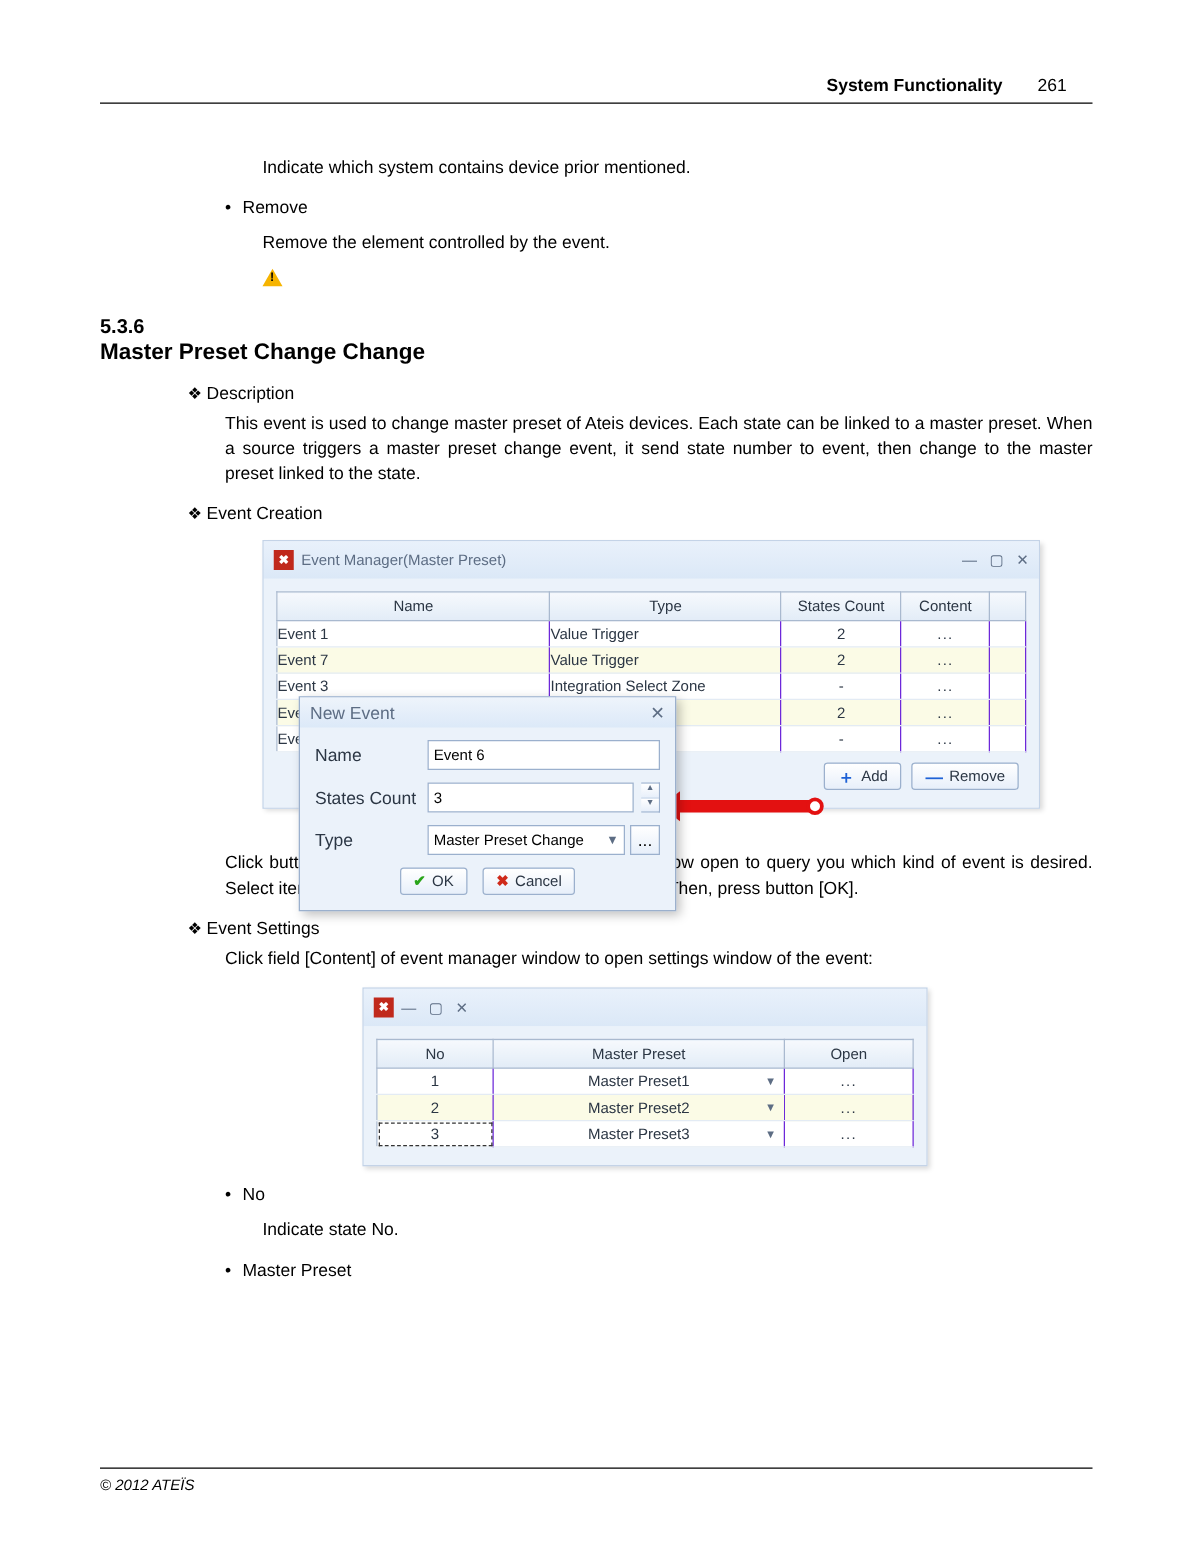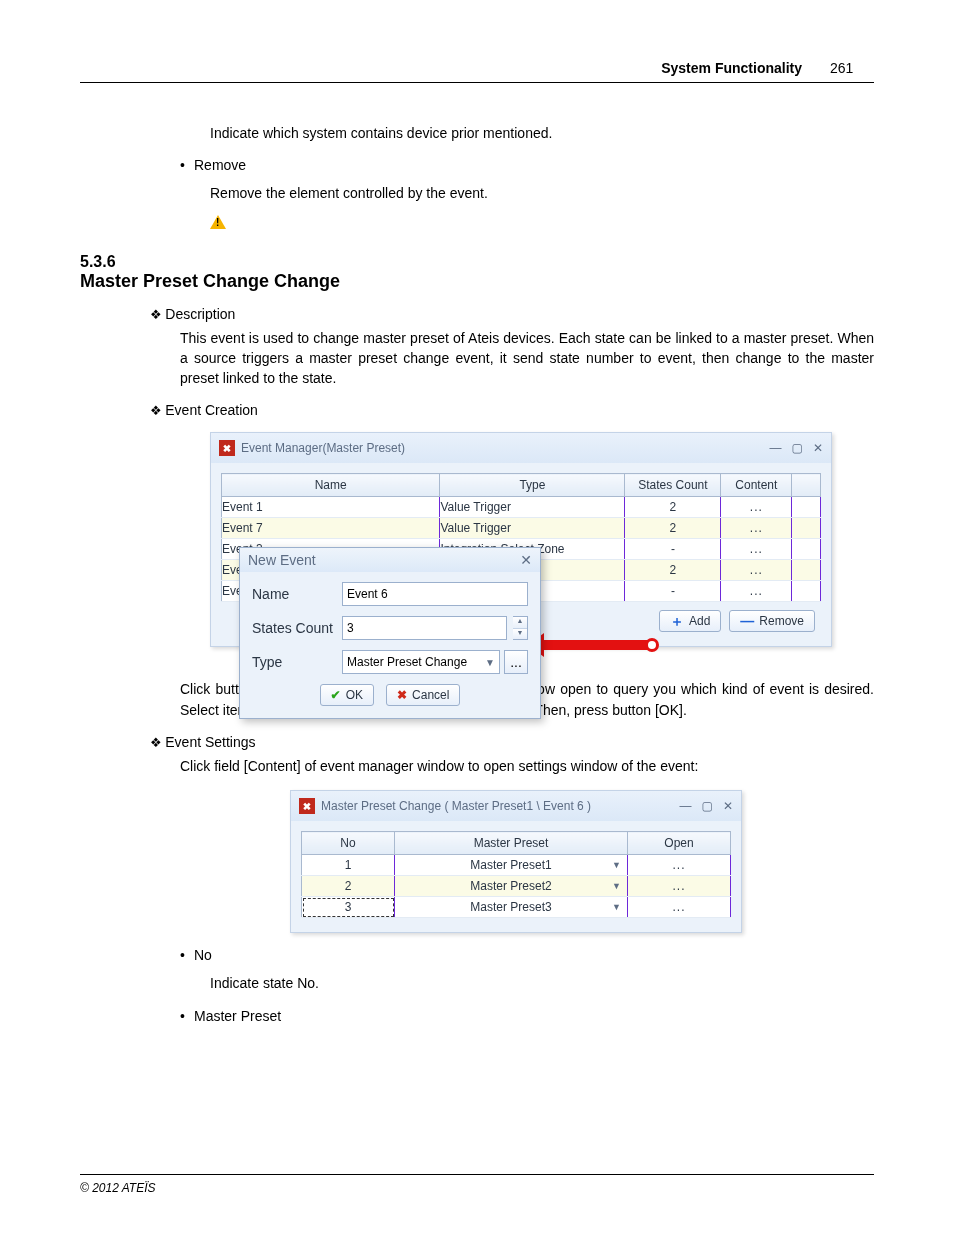--- a/index.html
+++ b/index.html
@@ -180,21 +180,21 @@
     color:#2b3644;
     cursor:pointer;
   }
   .plus-blue { color:#1f62d6; font-weight:bold; font-size:14px; line-height:10px; }
   .minus-blue { color:#1f62d6; font-weight:bold; font-size:14px; line-height:10px; }
   
   .evman-wrap { position:relative; }
   .popup {
     position:absolute;
     left: 29px;
-    top: 115px;
+    top: 125px;
     width: 300px;
     background:#ebf2fa;
     border:1px solid #9bb0cd;
     box-shadow: 3px 3px 8px rgba(0,0,0,.25);
   }
   .popup-title {
     display:flex;
     justify-content:space-between;
     align-items:center;
     background: linear-gradient(#eef4fb,#dce9f8);
@@ -440,21 +440,20 @@
 
   <div class="para-just" style="margin-top:32px;">Click button [Add] to create a new event, a second window open to query you which kind of event is desired. Select item [Master Preset Change] on Type combo box. Then, press button [OK].</div>
 
   <div class="diamond-row">Event Settings</div>
   <div class="para-just" style="text-align:left;">Click field [Content] of event manager window to open settings window of the event:</div>
 
   <div class="screenshot-wrap2">
     <div class="win" style="width:450px;">
       <div class="win-title">
         <span class="win-app-icon">✖</span>
-        <span class="win-title-text">Master Preset Change ( Master Preset1 \ Event 6 )</span>
         <span class="win-ctrl">
           <span>—</span>
           <span>▢</span>
           <span>✕</span>
         </span>
       </div>
       <div class="win-body">
         <table class="tbl tbl2">
           <thead>
             <tr>

